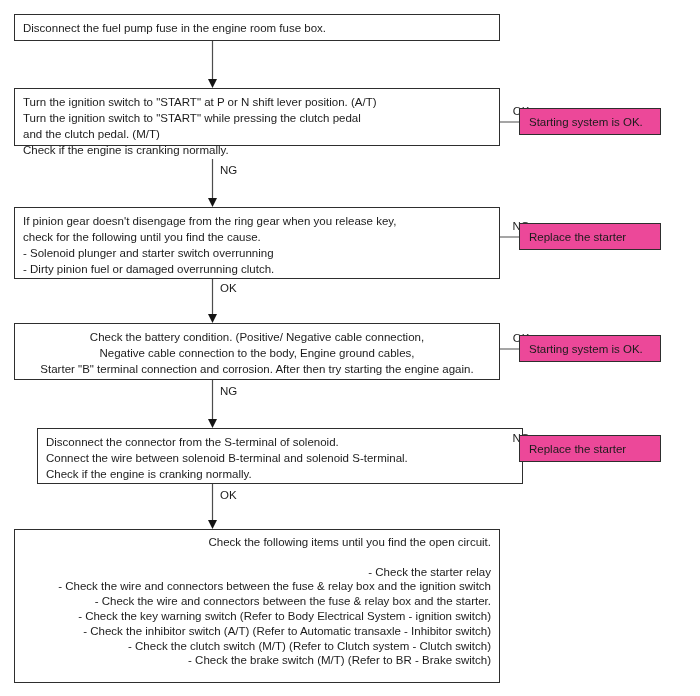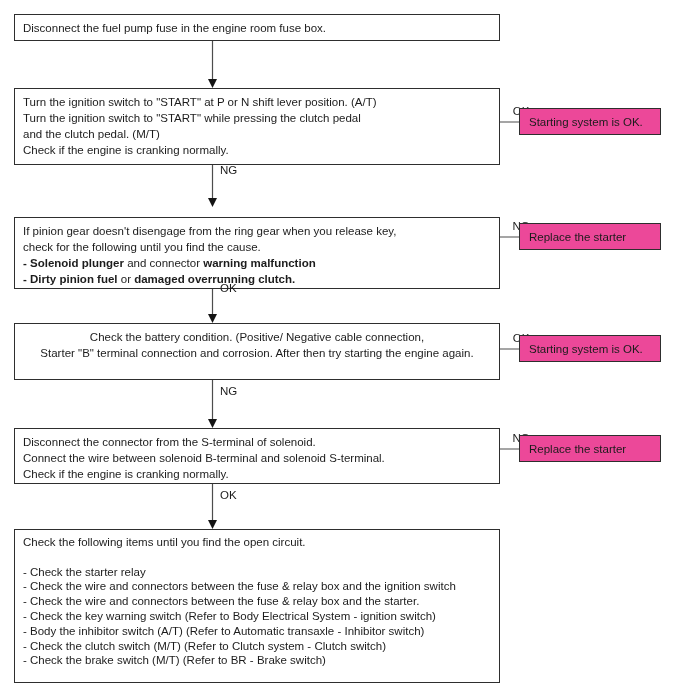--- a/index.html
+++ b/index.html
@@ -18,21 +18,21 @@
     left: 14px;
     width: 486px;
     box-sizing: border-box;
     border: 1px solid #2e2e2e;
     background: #ffffff;
     padding: 5px 8px 0 8px;
     font-size: 11.5px;
     line-height: 16px;
   }
   .pbox .ln { white-space: nowrap; }
-  .b { font-weight: bold; }
+  .b { font-weight: normal; }
   .checklist { line-height: 14.8px; }
   .spacer { height: 14.8px; }
   .rbox {
     position: absolute;
     left: 519px;
     width: 142px;
     height: 27px;
     box-sizing: border-box;
     border: 1px solid #2e2e2e;
     background: #ec4899;
@@ -84,53 +84,54 @@
       <polygon points="536,232.5 536,241.5 545,237"></polygon>
       <polygon points="536,344.5 536,353.5 545,349"></polygon>
       <polygon points="536,444.5 536,453.5 545,449"></polygon>
     </g>
   </svg>
 
   <div class="pbox" style="top:14px;height:27px;">
     <div class="ln">Disconnect the fuel pump fuse in the engine room fuse box.</div>
   </div>
 
-  <div class="pbox" style="top:88px;height:77px;">
+  <div class="pbox" style="top:88px;height:58px;">
     <div class="ln">Turn the ignition switch to "START" at P or N shift lever position. (A/T)</div>
     <div class="ln">Turn the ignition switch to "START" while pressing the clutch pedal</div>
     <div class="ln">and the clutch pedal. (M/T)</div>
     <div class="ln">Check if the engine is cranking normally.</div>
   </div>
 
-  <div class="pbox" style="top:217px;height:72px;">
+  <div class="pbox" style="top:207px;height:72px;">
     <div class="ln">If pinion gear doesn't disengage from the ring gear when you release key,</div>
     <div class="ln">check for the following until you find the cause.</div>
-    <div class="ln"><span class="b">- Solenoid plunger</span><span> and connector </span><span class="b">warning malfunction</span></div>
+    <div class="ln"><span class="b">- Solenoid plunger</span><span> and starter </span><span class="b">switch overrunning</span></div>
     <div class="ln"><span class="b">- Dirty pinion fuel</span><span> or </span><span class="b">damaged overrunning clutch.</span></div>
   </div>
 
   <div class="pbox" style="top:323px;height:57px;text-align:center;">
     <div class="ln">Check the battery condition. (Positive/ Negative cable connection,</div>
+    <div class="ln">Negative cable connection to the body, Engine ground cables,</div>
     <div class="ln">Starter "B" terminal connection and corrosion. After then try starting the engine again.</div>
   </div>
 
-  <div class="pbox" style="top:428px;height:56px;">
+  <div class="pbox" style="top:428px;height:56px;margin-left:23px;">
     <div class="ln">Disconnect the connector from the S-terminal of solenoid.</div>
     <div class="ln">Connect the wire between solenoid B-terminal and solenoid S-terminal.</div>
     <div class="ln">Check if the engine is cranking normally.</div>
   </div>
 
-  <div class="pbox checklist" style="top:529px;height:154px;">
+  <div class="pbox checklist" style="top:529px;height:154px;text-align:right;">
     <div class="ln">Check the following items until you find the open circuit.</div>
     <div class="spacer"></div>
     <div class="ln">- Check the starter relay</div>
     <div class="ln">- Check the wire and connectors between the fuse &amp; relay box and the ignition switch</div>
     <div class="ln">- Check the wire and connectors between the fuse &amp; relay box and the starter.</div>
     <div class="ln">- Check the key warning switch (Refer to Body Electrical System - ignition switch)</div>
-    <div class="ln">- Body the inhibitor switch (A/T) (Refer to Automatic transaxle - Inhibitor switch)</div>
+    <div class="ln">- Check the inhibitor switch (A/T) (Refer to Automatic transaxle - Inhibitor switch)</div>
     <div class="ln">- Check the clutch switch (M/T) (Refer to Clutch system - Clutch switch)</div>
     <div class="ln">- Check the brake switch (M/T) (Refer to BR - Brake switch)</div>
   </div>
 
   <div class="edge-label" style="left:220px;top:163px;">NG</div>
   <div class="edge-label" style="left:220px;top:281px;">OK</div>
   <div class="edge-label" style="left:220px;top:384px;">NG</div>
   <div class="edge-label" style="left:220px;top:488px;">OK</div>
 
   <div class="branch-label" style="top:104px;">OK</div>

